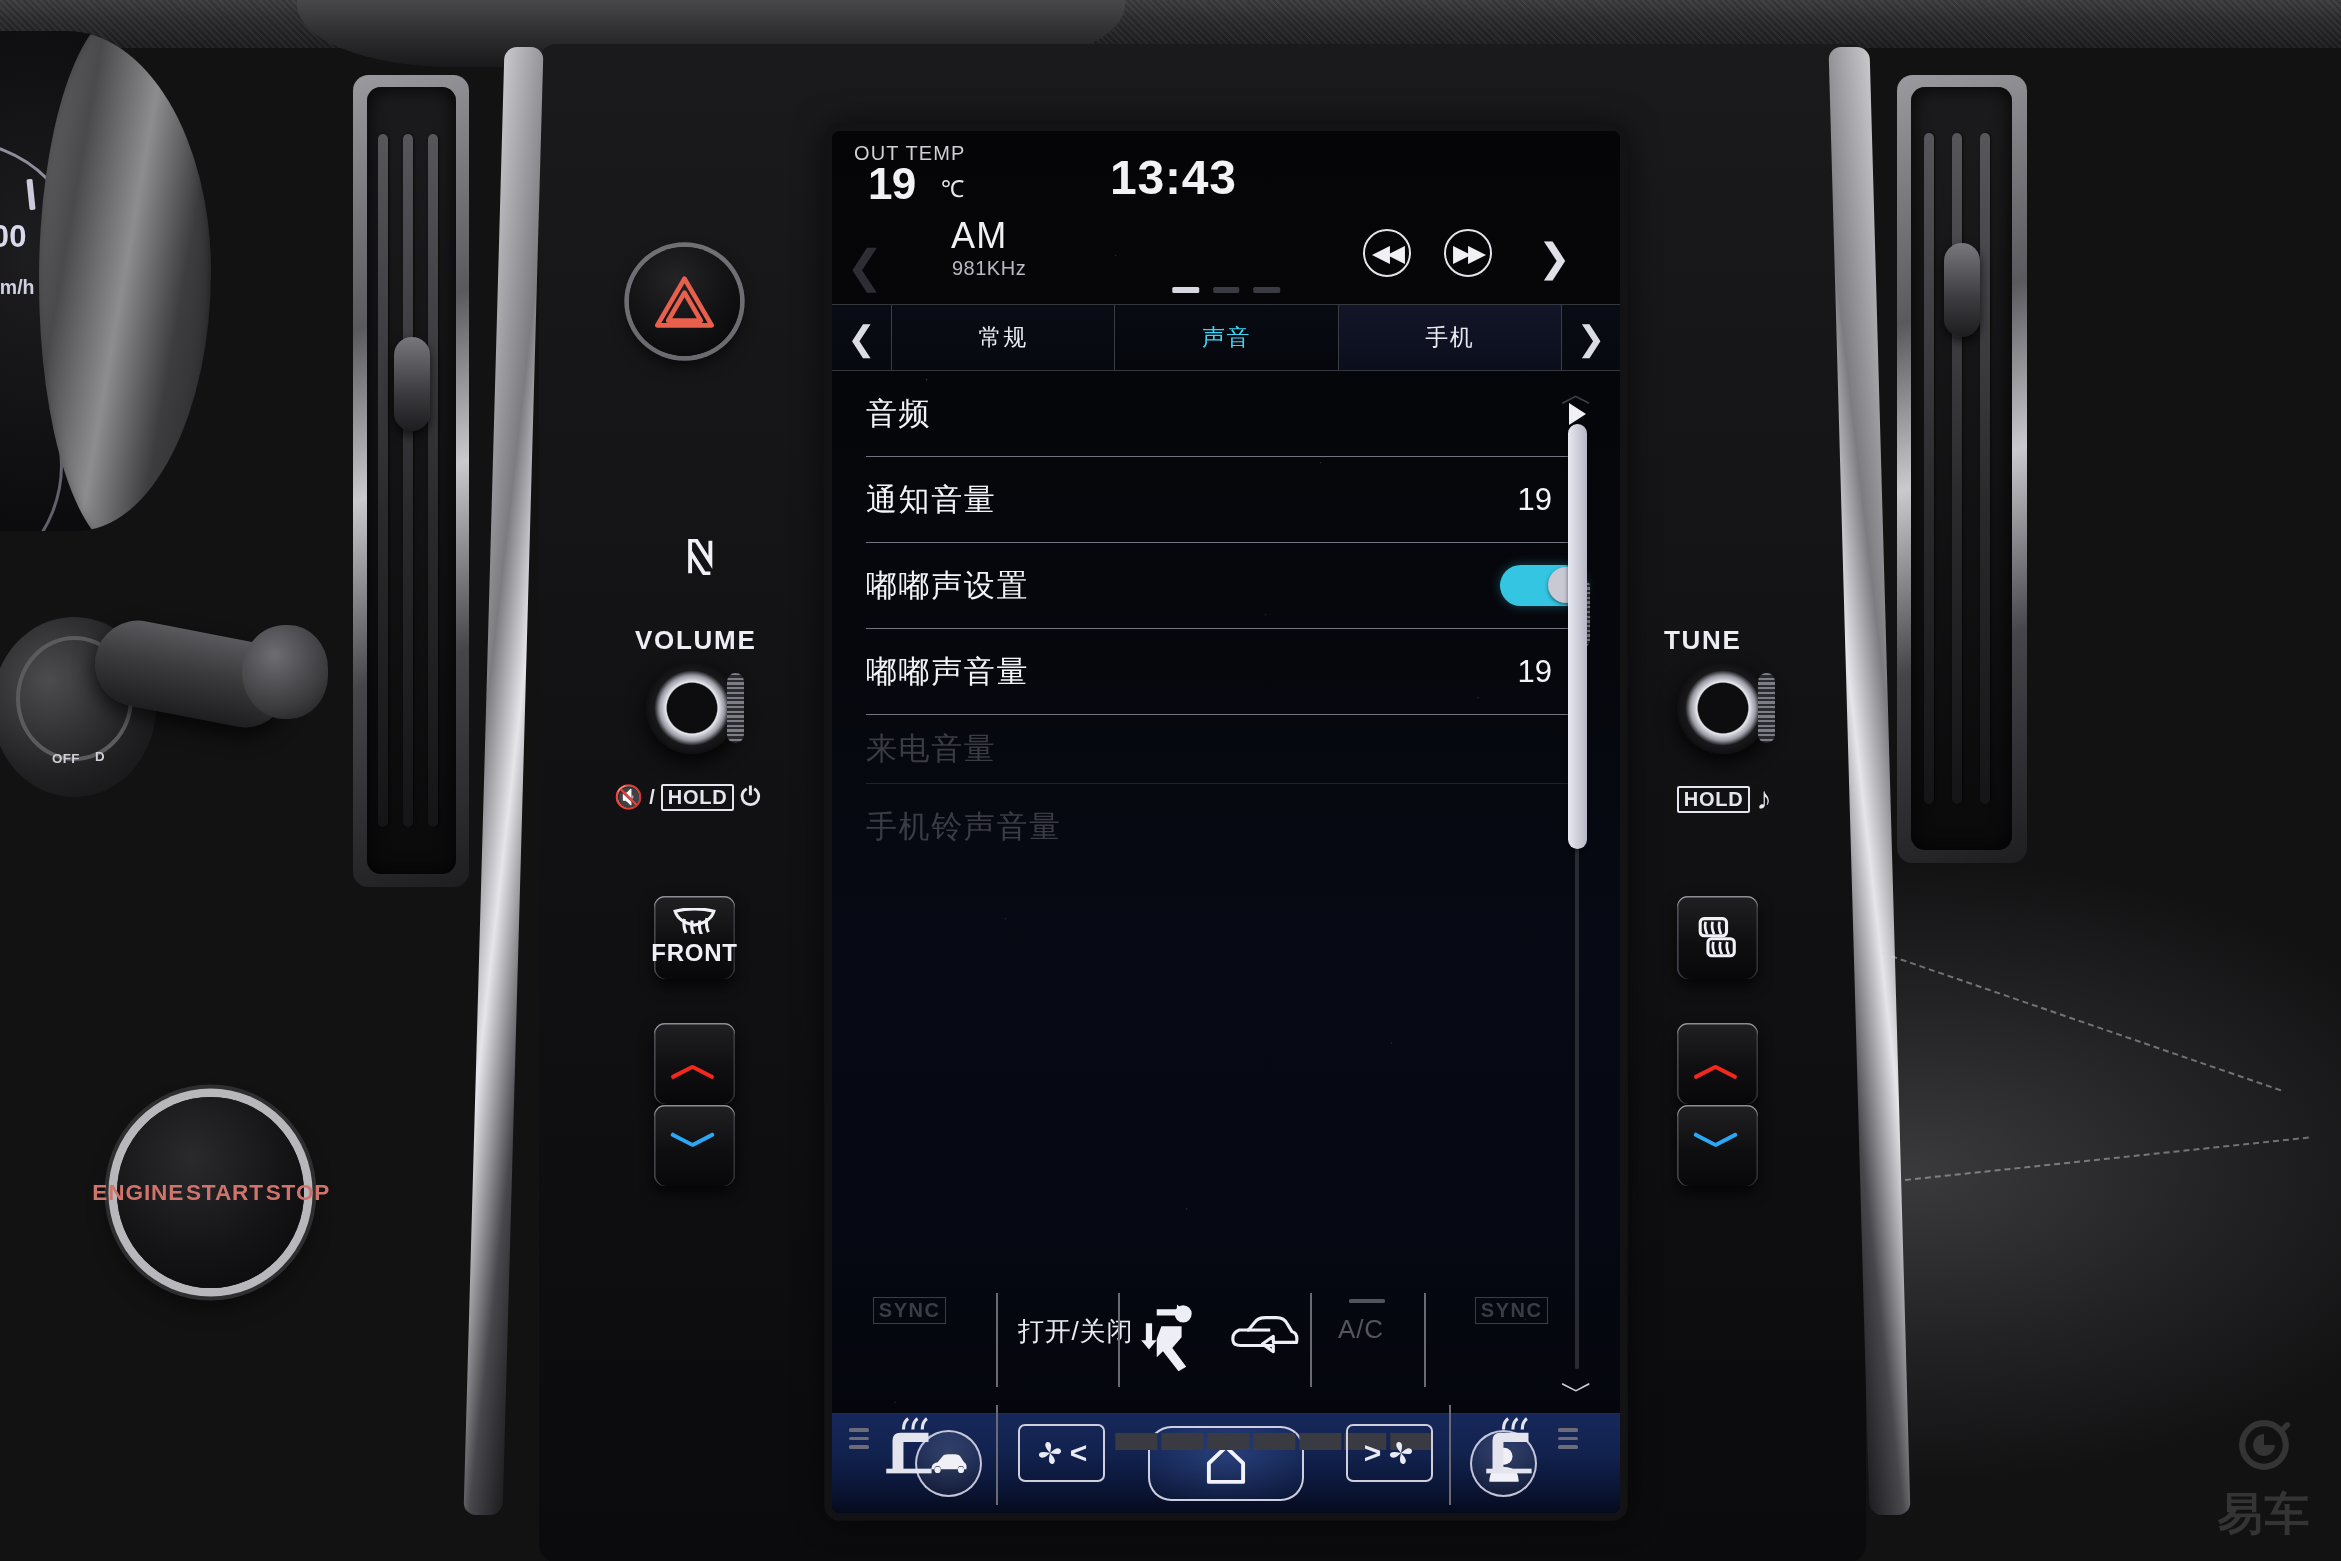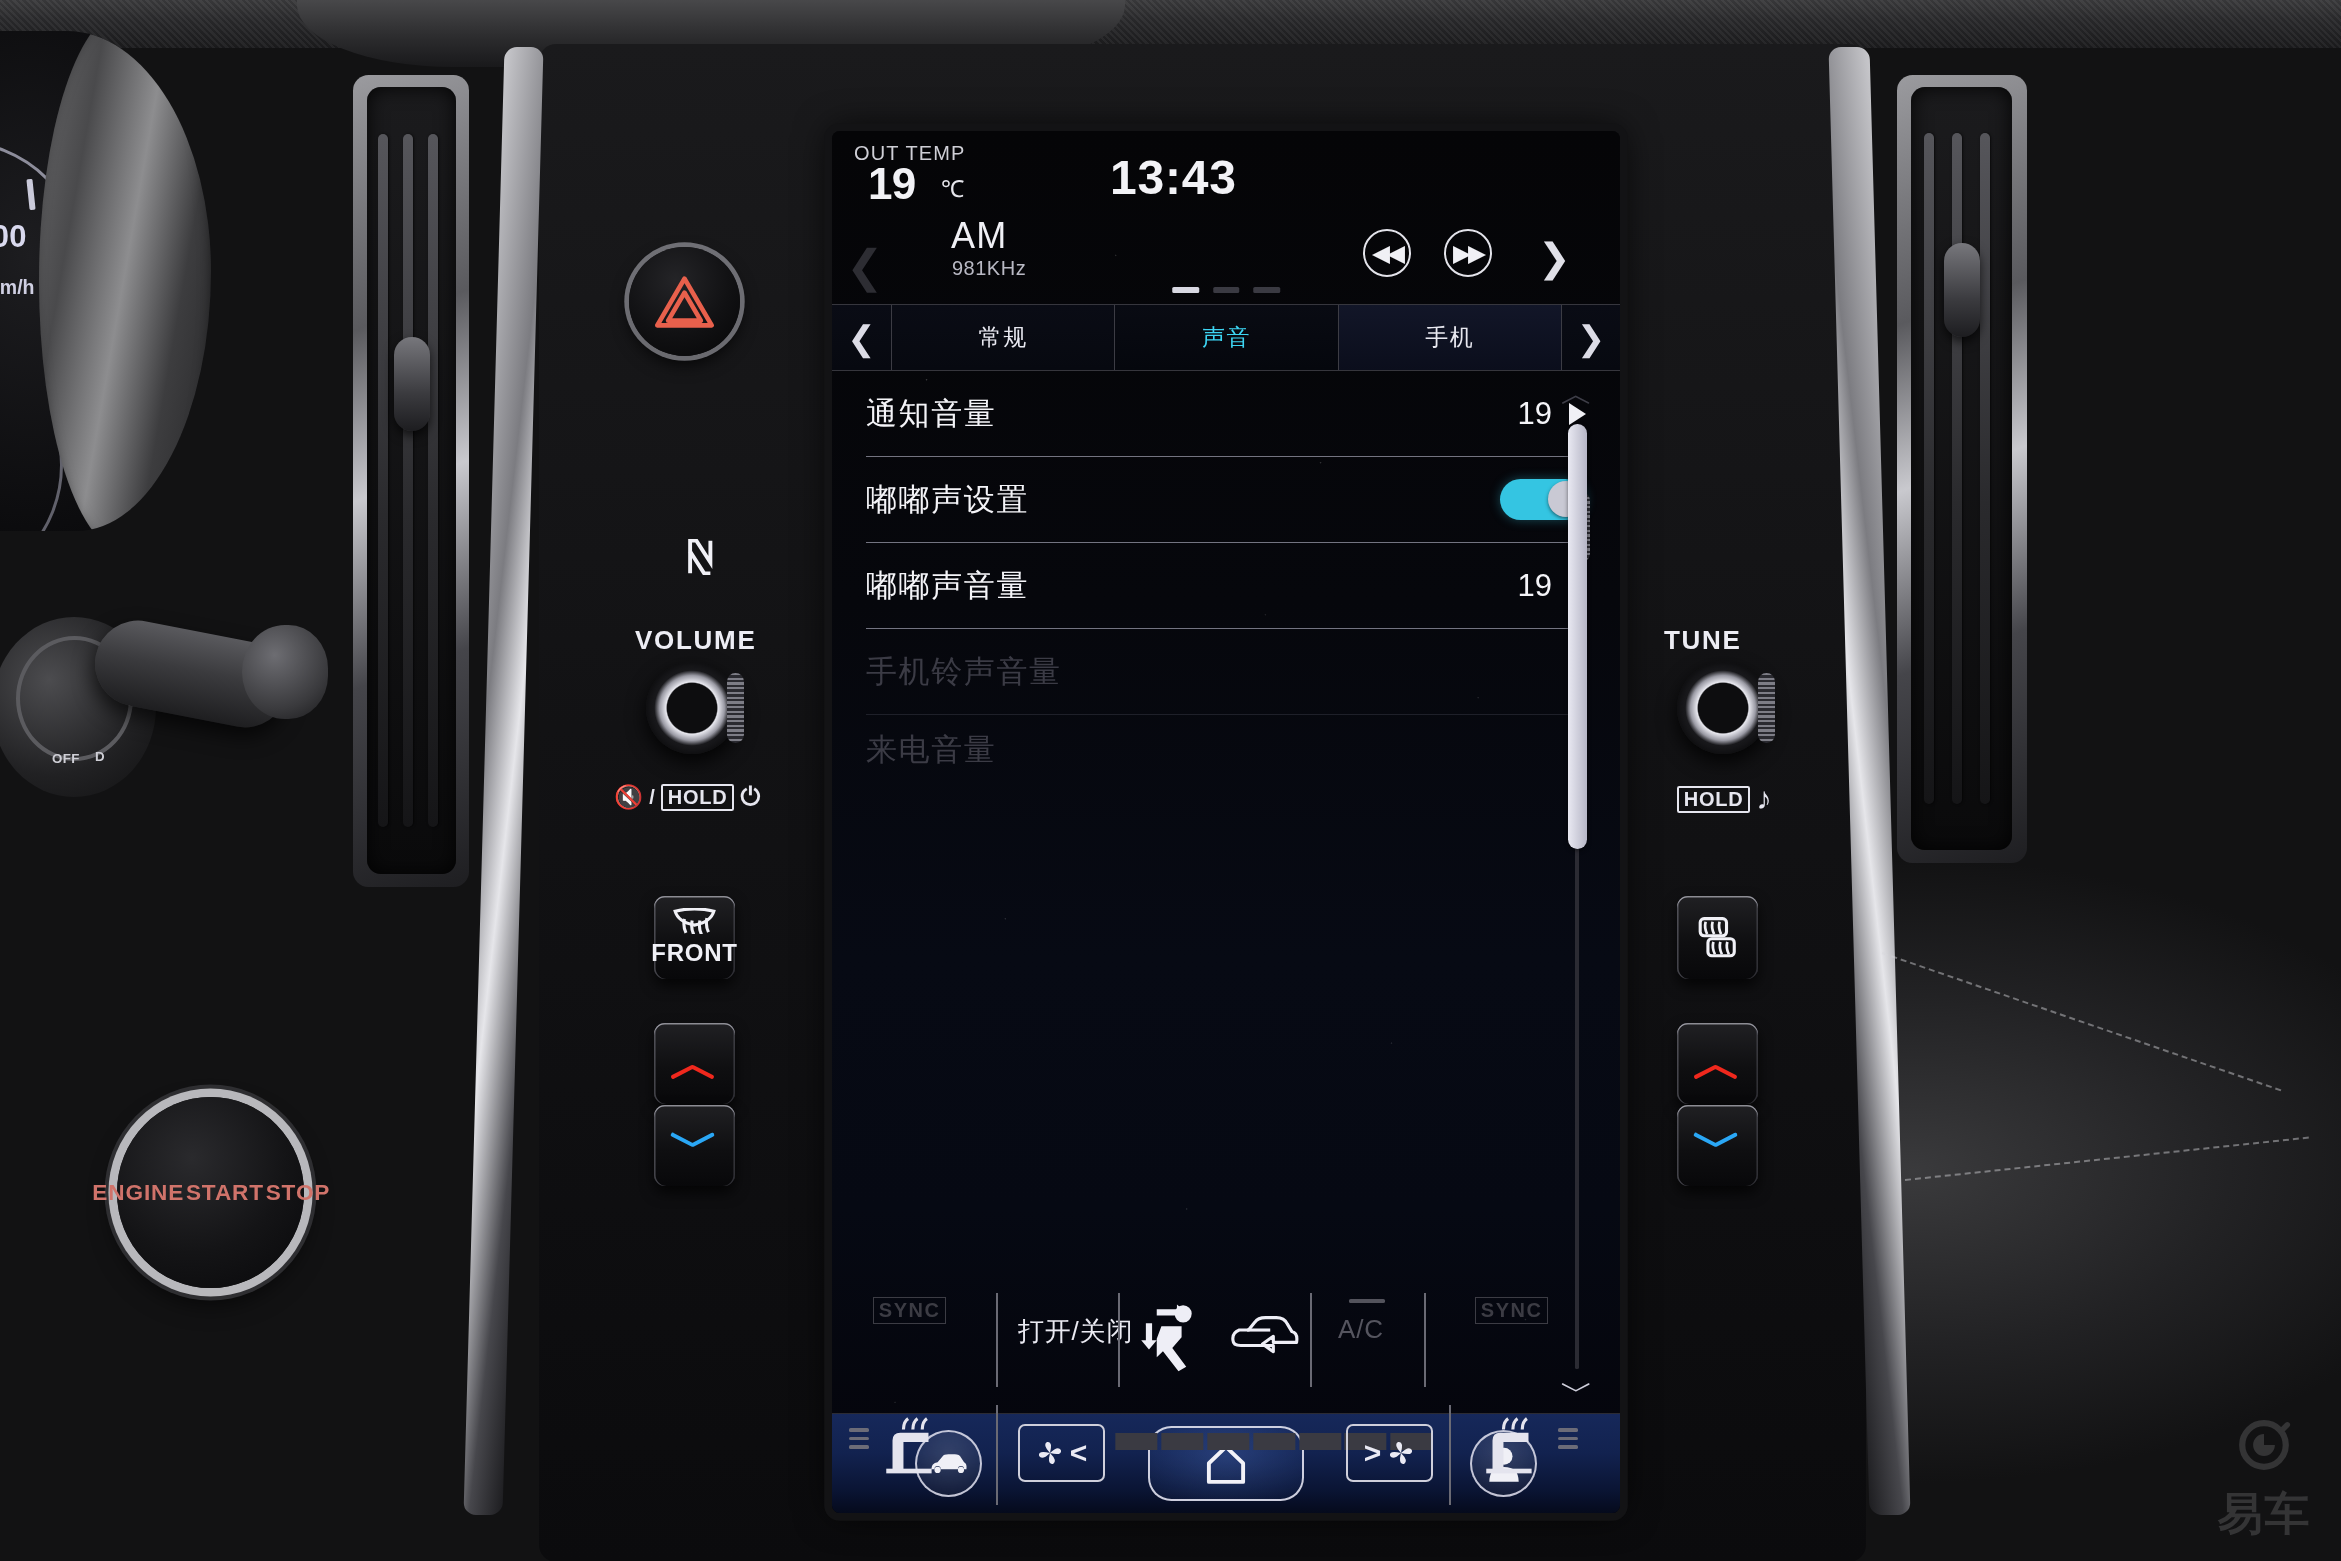--- a/index.html
+++ b/index.html
@@ -352,20 +352,26 @@
     <div class="tabbar">
       <div class="tab-arrow">❮</div>
       <div class="tab">常规</div>
       <div class="tab active">声音</div>
       <div class="tab phone">手机</div>
       <div class="tab-arrow" style="border-left:1.6px solid #3c3c44;">❯</div>
     </div>
 
     <div class="list-wrap">
       <div class="list">
+        <div class="row">
+          <span class="row-label">音频</span>
+          <span class="row-right">
+            <span class="caret"></span>
+          </span>
+        </div>
 
         <div class="row">
           <span class="row-label">通知音量</span>
           <span class="row-right">
             <span class="row-val">19</span>
             <span class="caret"></span>
           </span>
         </div>
 
         <div class="row">
@@ -378,29 +384,29 @@
         </div>
 
         <div class="row">
           <span class="row-label">嘟嘟声音量</span>
           <span class="row-right">
             <span class="row-val">19</span>
             <span class="caret"></span>
           </span>
         </div>
 
-        <div class="row dim">
-          <span class="row-label">手机铃声音量</span>
+        <div class="row dim clip">
+          <span class="row-label">来电音量</span>
           <span class="row-right">
             <span class="caret"></span>
           </span>
         </div>
 
-        <div class="row dim clip">
-          <span class="row-label">来电音量</span>
+        <div class="row dim">
+          <span class="row-label">手机铃声音量</span>
           <span class="row-right">
             <span class="caret"></span>
           </span>
         </div>
       </div>
 
       <div class="scroll">
         <div class="chev up">︿</div>
         <div class="track">
           <div class="thumb"></div>

